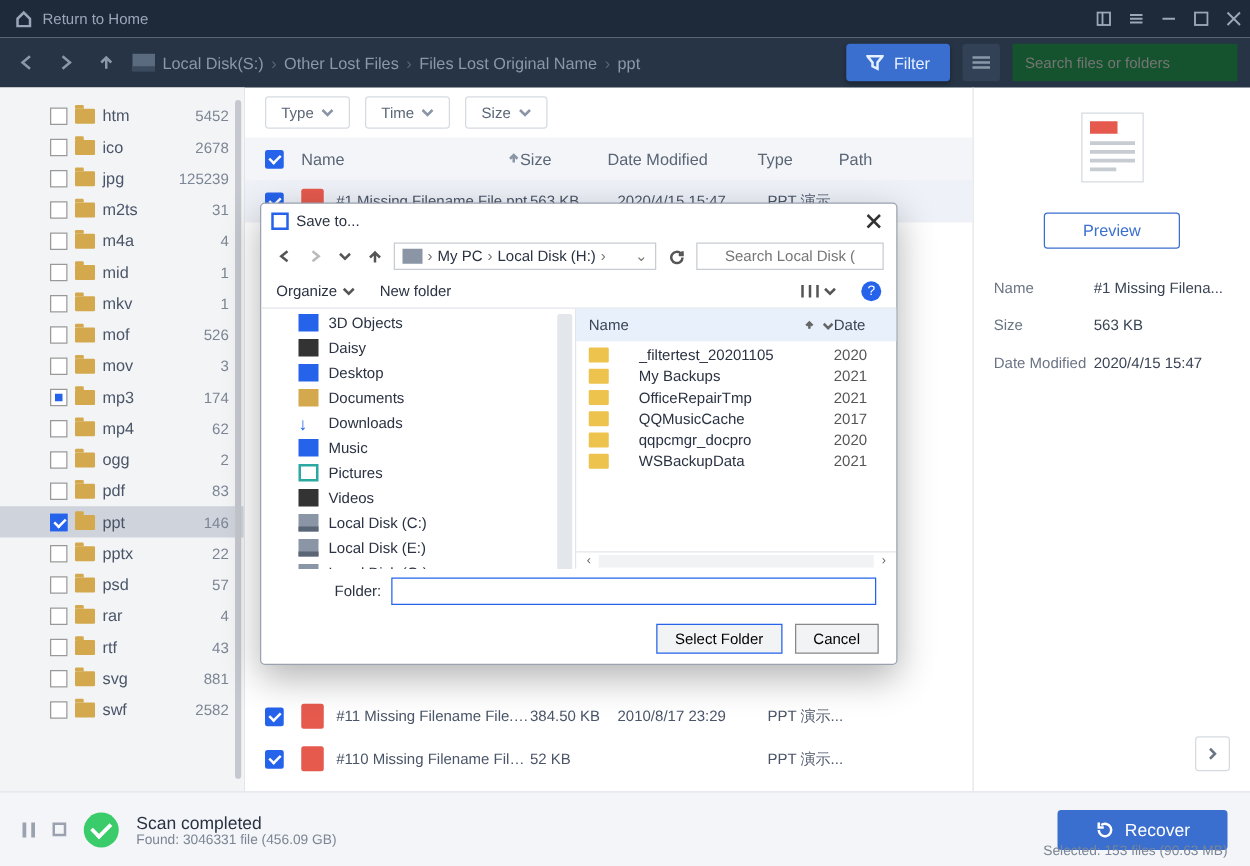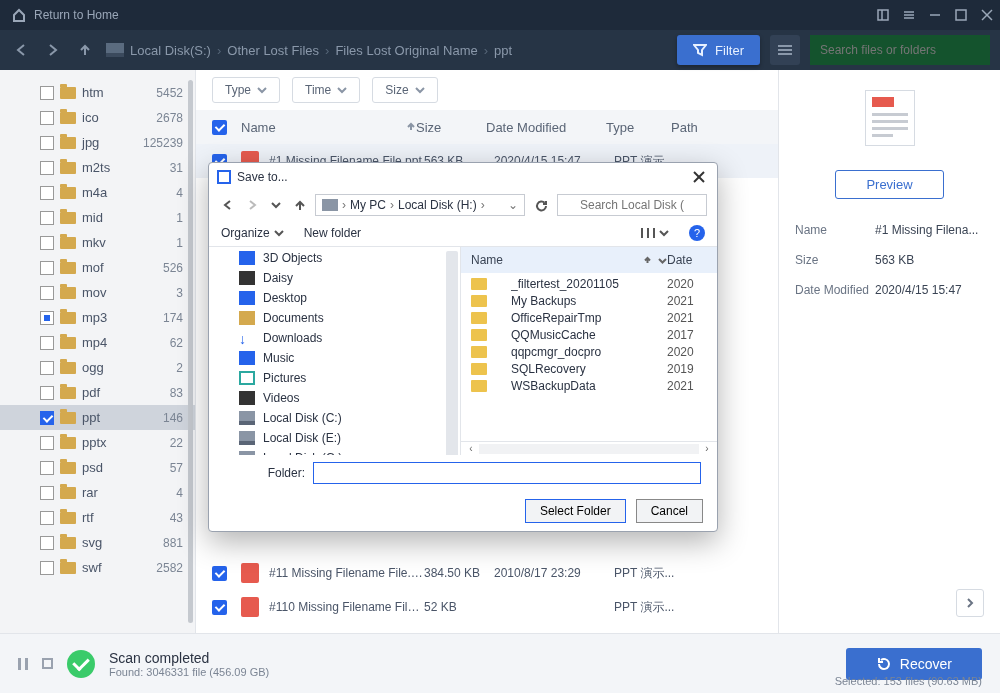--- a/index.html
+++ b/index.html
@@ -644,25 +644,20 @@
             <span class="fn">QQMusicCache</span>
             <span class="fd">2017</span>
           </div>
           <div class="fi">
             <span class="fld"></span>
             <span class="fn">qqpcmgr_docpro</span>
             <span class="fd">2020</span>
           </div>
           <div class="fi">
             <span class="fld"></span>
-            <span class="fn">SQLRecovery</span>
-            <span class="fd">2019</span>
-          </div>
-          <div class="fi">
-            <span class="fld"></span>
             <span class="fn">WSBackupData</span>
             <span class="fd">2021</span>
           </div>
         </div>
       <div class="sc">
           <div class="lt">‹</div>
           <div class="track"></div>
           <div class="rt">›</div>
         </div>
     </div>

